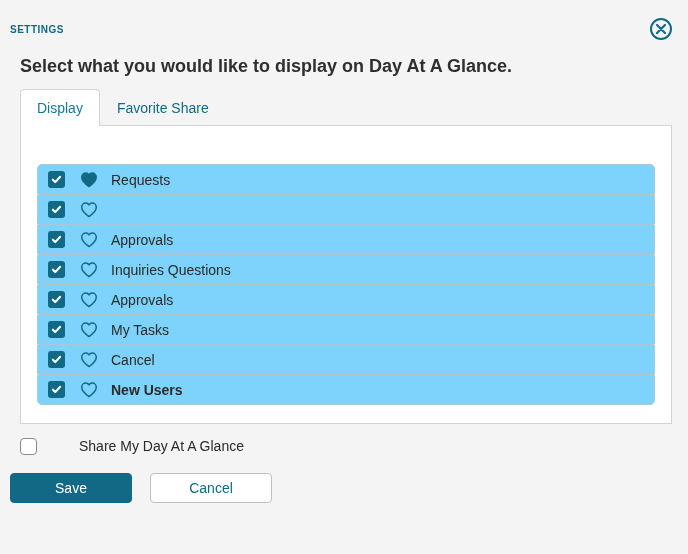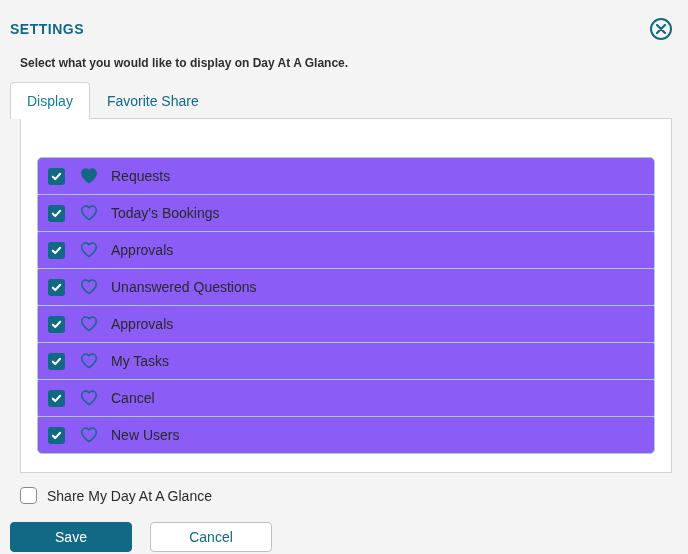--- a/index.html
+++ b/index.html
@@ -13,46 +13,47 @@
     }
     .modal {
       padding: 18px 16px 16px 10px;
     }
     .header {
       display: flex;
       justify-content: space-between;
       align-items: center;
     }
     .title {
-      font-size: 14px;
+      font-size: 10px;
       font-weight: 700;
       letter-spacing: 0.5px;
       color: #116985;
     }
     .close-btn {
       width: 22px;
       height: 22px;
       border: 2.5px solid #116985;
       border-radius: 50%;
       display: flex;
       align-items: center;
       justify-content: center;
       cursor: pointer;
       background: transparent;
     }
     .close-btn svg { display:block; }
     .subtitle {
-      font-size: 12px;
+      font-size: 18px;
       font-weight: 600;
       color: #2f2f2f;
       margin: 16px 0 12px 10px;
     }
     .tabs {
       display: flex;
       border-bottom: 1px solid #d3d3d3;
+      margin-left: 10px;
     }
     .tab {
       padding: 10px 16px 10px 16px;
       font-size: 14px;
       color: #116985;
       cursor: pointer;
       border: 1px solid transparent;
       border-bottom: none;
       margin-bottom: -1px;
       border-top-left-radius: 4px;
@@ -67,29 +68,29 @@
       background: #ffffff;
       border: 1px solid #d3d3d3;
       border-top: none;
       padding: 38px 16px 18px 16px;
       margin-left: 10px;
     }
     .list { display: flex; flex-direction: column; }
     .row {
       display: flex;
       align-items: center;
-      background: #8b5cf6;
+      background: #7dd3fc;
       border: 1px solid #a8c8d2;
       padding: 5px 10px;
-      height: 38px;
+      height: 31px;
       border-radius: 2px;
     }
     .row + .row { margin-top: -1px; }
     .row:first-child { border-top-left-radius: 5px; border-top-right-radius: 5px; }
-    .row:last-child { border-bottom-left-radius: 5px; border-bottom-right-radius: 5px; }
+    .row:last-child { border-bottom-left-radius: 5px; border-bottom-right-radius: 5px; font-weight: bold; }
     .cb {
       width: 17px;
       height: 17px;
       background: #116985;
       border-radius: 3px;
       display: flex;
       align-items: center;
       justify-content: center;
       cursor: pointer;
       flex-shrink: 0;
@@ -104,22 +105,22 @@
       justify-content: center;
       cursor: pointer;
       flex-shrink: 0;
     }
     .row-label {
       font-size: 14px;
       color: #2a2a2a;
     }
     .share {
       display: flex;
-      align-items: center;
       margin: 14px 0 0 10px;
+      gap: 32px;
     }
     .share-cb {
       width: 17px;
       height: 17px;
       border: 1.5px solid #8a8a8a;
       border-radius: 4px;
       background: #fff;
       cursor: pointer;
       margin-right: 10px;
     }
@@ -189,21 +190,20 @@
           <div class="cb">
             <svg width="11" height="11" viewBox="0 0 12 12">
               <path d="M2 6.2 L4.6 8.8 L10 3" stroke="#ffffff" stroke-width="2.2" fill="none" stroke-linecap="round" stroke-linejoin="round"></path>
             </svg>
           </div>
           <div class="fav">
             <svg width="18" height="16" viewBox="0 0 24 22">
               <path d="M12 20 C12 20 2 13 2 7.2 C2 3.8 4.6 1.5 7.6 1.5 C9.6 1.5 11.2 2.6 12 4.1 C12.8 2.6 14.4 1.5 16.4 1.5 C19.4 1.5 22 3.8 22 7.2 C22 13 12 20 12 20 Z" fill="none" stroke="#116985" stroke-width="2" stroke-linejoin="round"></path>
             </svg>
           </div>
-          <span class="row-label">Today's Bookings</span>
         </div>
         <div class="row">
           <div class="cb">
             <svg width="11" height="11" viewBox="0 0 12 12">
               <path d="M2 6.2 L4.6 8.8 L10 3" stroke="#ffffff" stroke-width="2.2" fill="none" stroke-linecap="round" stroke-linejoin="round"></path>
             </svg>
           </div>
           <div class="fav">
             <svg width="18" height="16" viewBox="0 0 24 22">
               <path d="M12 20 C12 20 2 13 2 7.2 C2 3.8 4.6 1.5 7.6 1.5 C9.6 1.5 11.2 2.6 12 4.1 C12.8 2.6 14.4 1.5 16.4 1.5 C19.4 1.5 22 3.8 22 7.2 C22 13 12 20 12 20 Z" fill="none" stroke="#116985" stroke-width="2" stroke-linejoin="round"></path>
@@ -215,21 +215,21 @@
           <div class="cb">
             <svg width="11" height="11" viewBox="0 0 12 12">
               <path d="M2 6.2 L4.6 8.8 L10 3" stroke="#ffffff" stroke-width="2.2" fill="none" stroke-linecap="round" stroke-linejoin="round"></path>
             </svg>
           </div>
           <div class="fav">
             <svg width="18" height="16" viewBox="0 0 24 22">
               <path d="M12 20 C12 20 2 13 2 7.2 C2 3.8 4.6 1.5 7.6 1.5 C9.6 1.5 11.2 2.6 12 4.1 C12.8 2.6 14.4 1.5 16.4 1.5 C19.4 1.5 22 3.8 22 7.2 C22 13 12 20 12 20 Z" fill="none" stroke="#116985" stroke-width="2" stroke-linejoin="round"></path>
             </svg>
           </div>
-          <span class="row-label">Unanswered Questions</span>
+          <span class="row-label">Inquiries Questions</span>
         </div>
         <div class="row">
           <div class="cb">
             <svg width="11" height="11" viewBox="0 0 12 12">
               <path d="M2 6.2 L4.6 8.8 L10 3" stroke="#ffffff" stroke-width="2.2" fill="none" stroke-linecap="round" stroke-linejoin="round"></path>
             </svg>
           </div>
           <div class="fav">
             <svg width="18" height="16" viewBox="0 0 24 22">
               <path d="M12 20 C12 20 2 13 2 7.2 C2 3.8 4.6 1.5 7.6 1.5 C9.6 1.5 11.2 2.6 12 4.1 C12.8 2.6 14.4 1.5 16.4 1.5 C19.4 1.5 22 3.8 22 7.2 C22 13 12 20 12 20 Z" fill="none" stroke="#116985" stroke-width="2" stroke-linejoin="round"></path>

